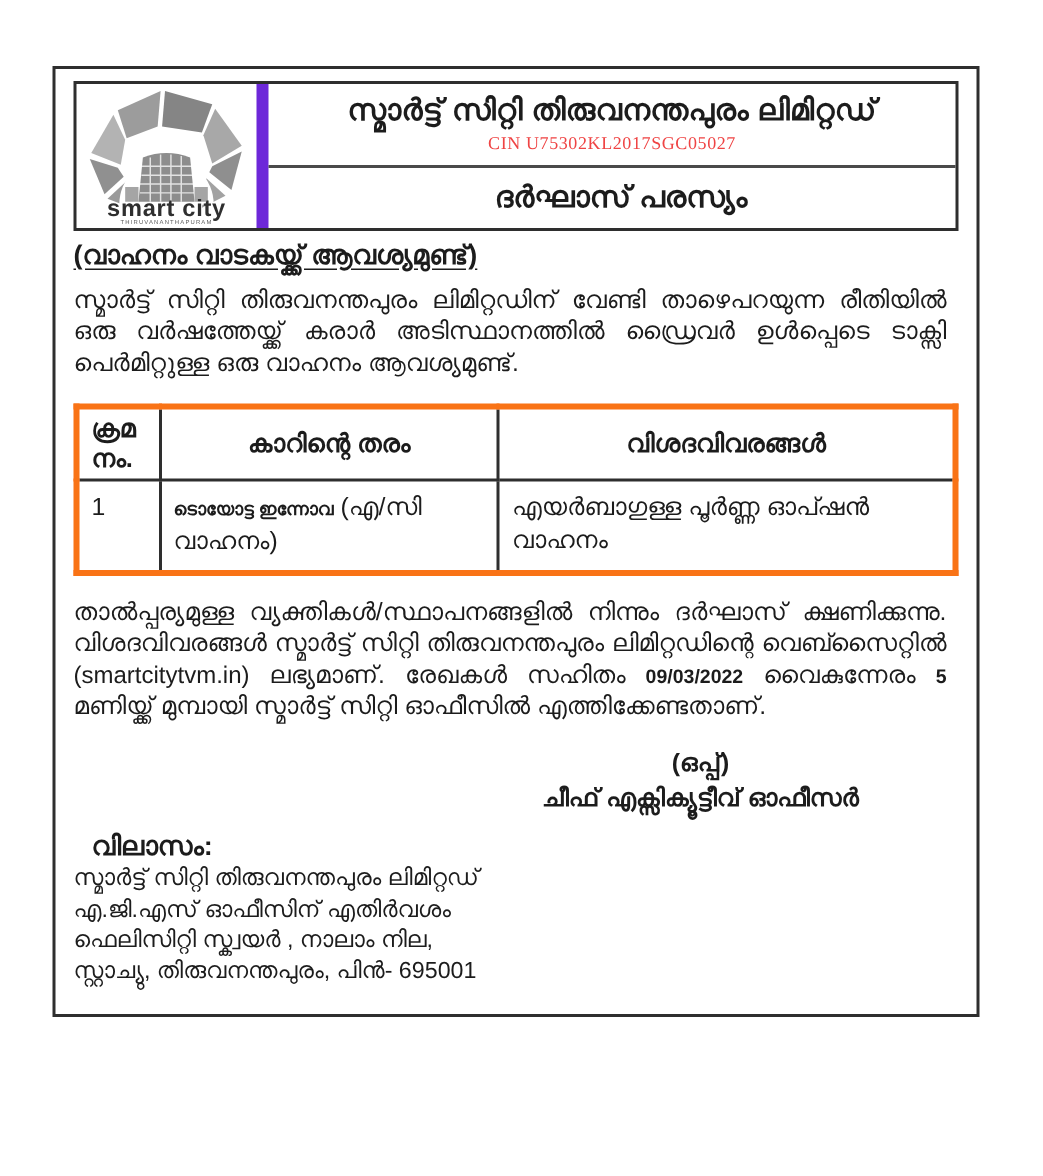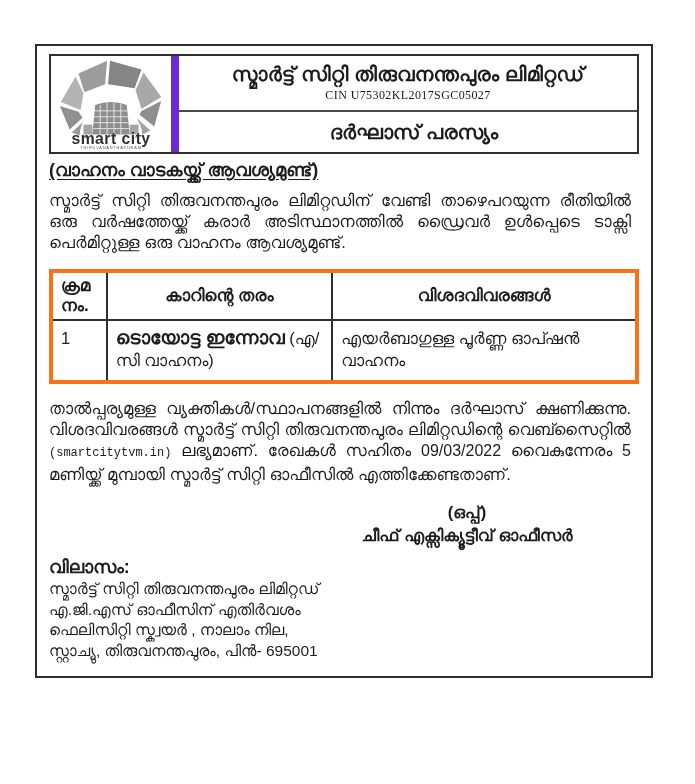--- a/index.html
+++ b/index.html
@@ -21,54 +21,54 @@
   .logo-cell{
     width:128px;border-right:8px solid #6d28d9;box-sizing:border-box;
     display:flex;align-items:center;justify-content:center;overflow:hidden;
   }
   .header-right{flex:1;display:flex;flex-direction:column;min-width:0;}
   .header-top{
     border-bottom:2px solid #4a4a4a;height:56px;box-sizing:border-box;
     display:flex;flex-direction:column;align-items:center;justify-content:center;
   }
   .company-name{font-size:20px;font-weight:700;letter-spacing:.2px;line-height:1.1;}
-  .cin{font-family:"Liberation Serif", serif;font-size:12px;margin-top:3px;letter-spacing:.4px;color:#0f172a;text-align:center;}
+  .cin{font-family:"Liberation Serif", serif;font-size:12px;margin-top:3px;letter-spacing:.4px;color:#ef4444;text-align:center;}
   .header-bottom{flex:1;display:flex;align-items:center;justify-content:center;padding-left:12px;}
   .doc-title{font-size:20px;font-weight:700;}
   
   .subtitle{margin-top:6px;text-align:left;font-size:18px;font-weight:700;}
   .subtitle span{text-decoration:underline;text-underline-offset:3px;}
   
   .para{font-size:16.5px;line-height:21px;text-align:justify;margin:9px 8px 0 0;}
-  .latin-serif{font-family:Liberation Mono, monospace;font-size:12px;}
-  .bold-num{font-weight:400;font-size:16px;}
+  .latin-serif{font-family:Liberation Sans, sans-serif;font-size:16px;}
+  .bold-num{font-weight:700;font-size:13px;}
   
   table.req{
     width:100%;border-collapse:collapse;margin-top:16px;
     border:4px solid #f97316;table-layout:fixed;
   }
   table.req th, table.req td{
     border:2px solid #2e2e2e;box-sizing:border-box;padding:3px 8px;
   }
   table.req th{font-size:17px;font-weight:700;height:44px;vertical-align:middle;}
   table.req td{font-size:16.5px;height:62px;vertical-align:top;padding-top:6px;line-height:22px;}
   .col-sl{width:9.5%;}
   .col-type{width:38.5%;}
   .col-details{width:52%;}
   th.left, td.left{text-align:left;}
   th.center{text-align:center;}
-  .car-bold{font-weight:700;font-size:19px;}
+  .car-bold{font-weight:700;font-size:12px;}
   
   .signature{
     margin:16px 44px 0 auto;width:256px;text-align:center;
     font-weight:700;font-size:16.5px;line-height:1.4;
   }
   
   .address{margin-top:10px;}
-  .address-label{font-weight:700;font-size:18px;margin-bottom:1px;}
+  .address-label{font-weight:700;font-size:18px;margin-bottom:1px;margin-left:12px;}
   .address-line{font-size:15.5px;line-height:20.5px;}
   
   .logo-svg{display:block;}
 </style>
 </head>
 <body>
 
 <div class="sheet">
 
   <div class="header-box">

